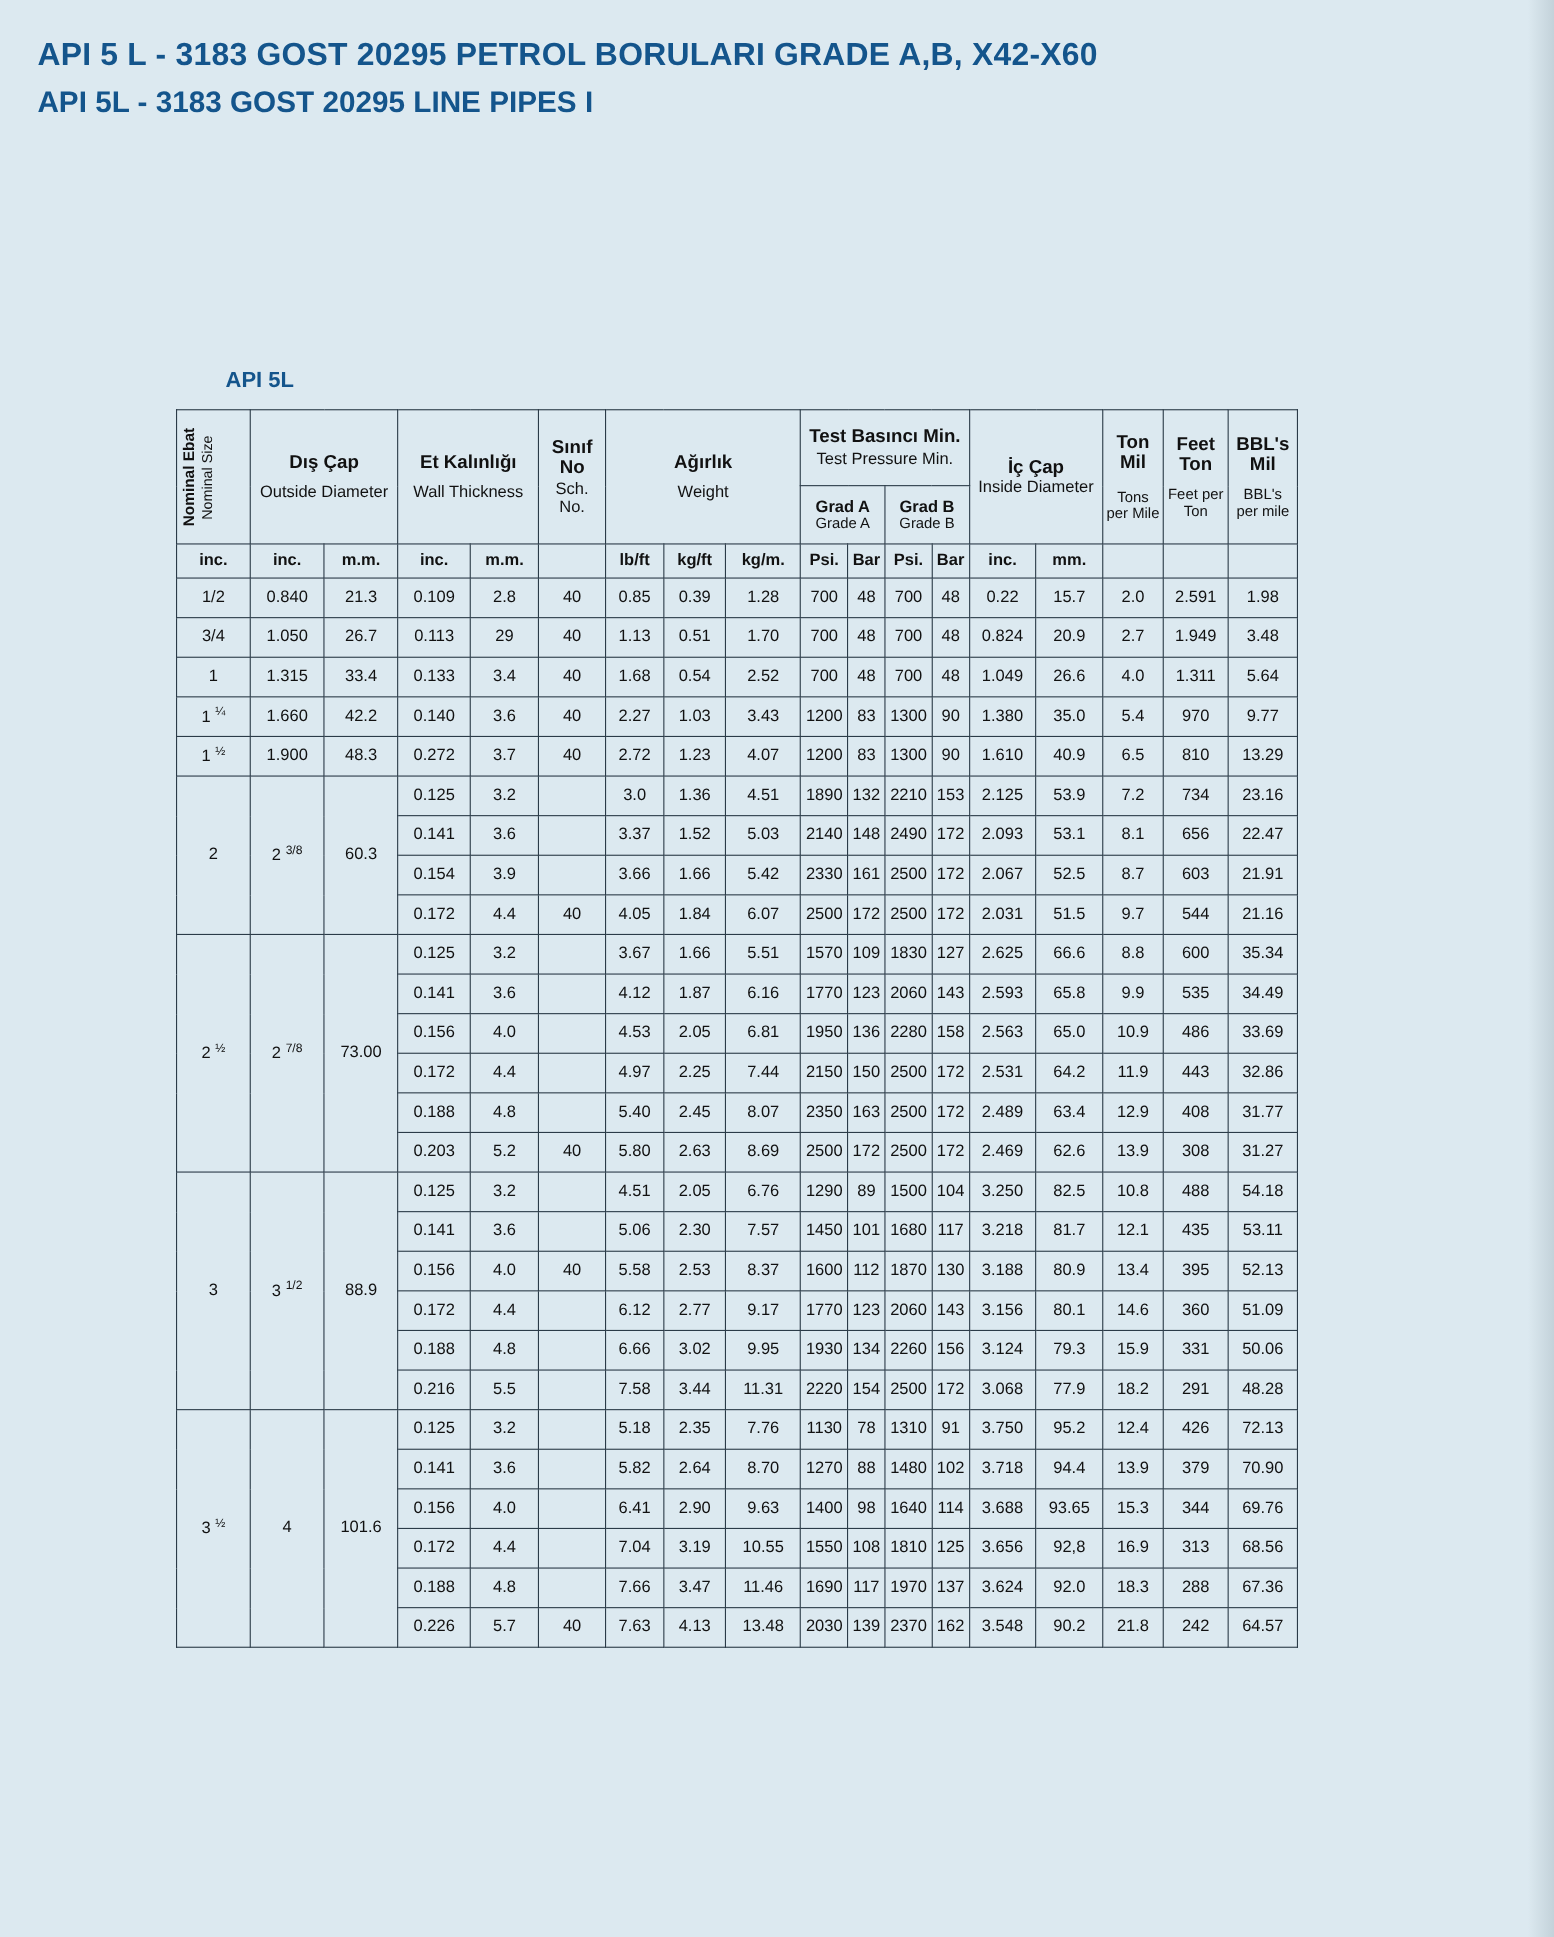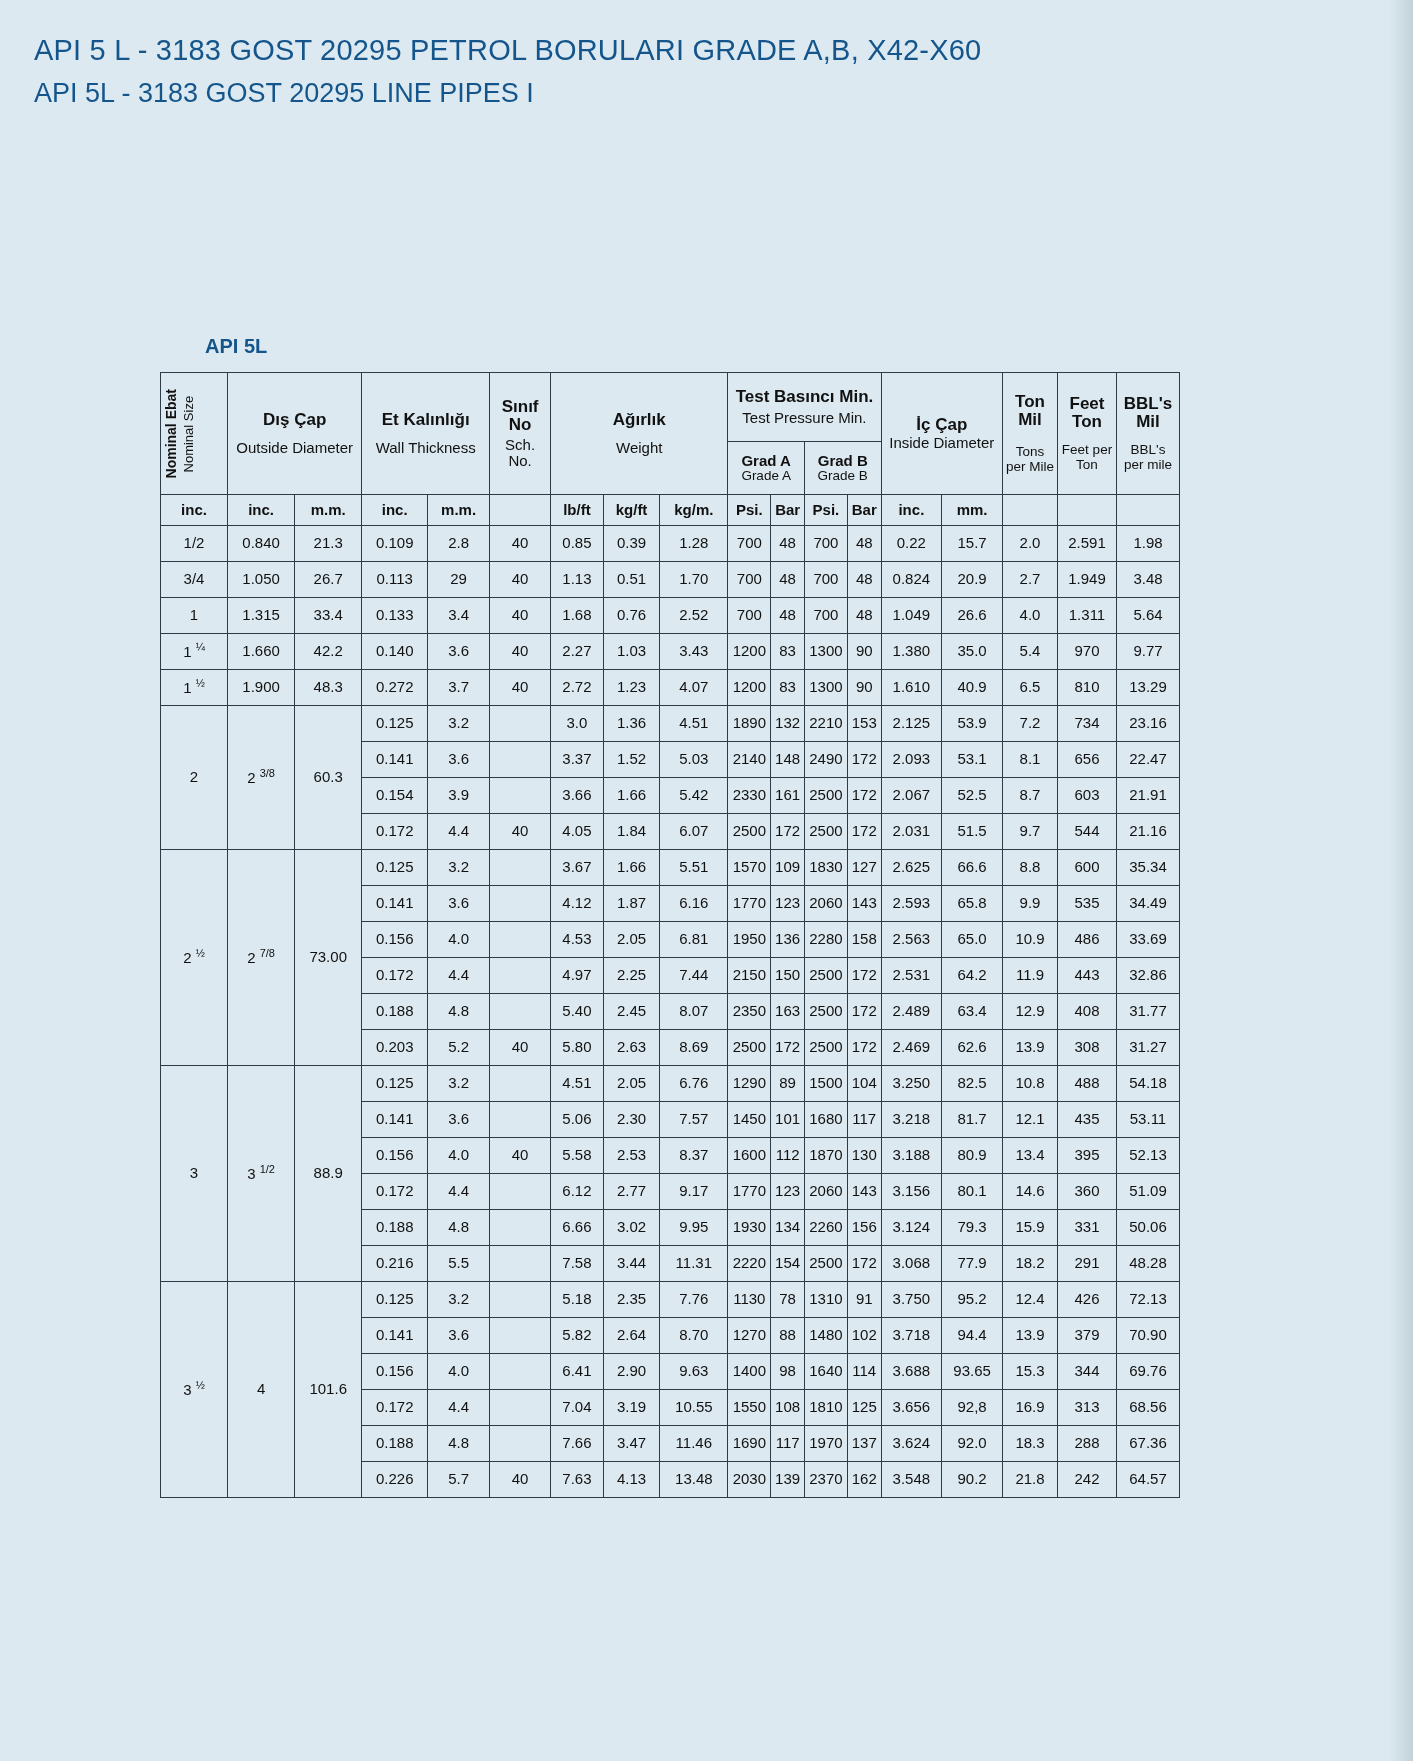--- a/index.html
+++ b/index.html
@@ -7,26 +7,26 @@
     width:1413px;height:1761px;
     background:#dce9f0;
     font-family:"Liberation Sans", sans-serif;
     color:#1a1a1a;
     position:relative;
     overflow:hidden;
   }
   .page{position:relative;width:1413px;height:1761px;}
   .title1{
     position:absolute;left:34px;top:34px;
-    font-size:29px;font-weight:normal;color:#14558c;
+    font-size:29px;font-weight:bold;color:#14558c;
     letter-spacing:0.2px;white-space:nowrap;
   }
   .title2{
     position:absolute;left:34px;top:78px;
-    font-size:27px;font-weight:normal;color:#14558c;
+    font-size:27px;font-weight:bold;color:#14558c;
     white-space:nowrap;
   }
   .api-label{
     position:absolute;left:205px;top:335px;
     font-size:20px;font-weight:bold;color:#14558c;
   }
   .tablewrap{
     position:absolute;left:160px;top:372px;
     width:1020px;
   }
@@ -219,21 +219,21 @@
             <td class="data">3.48</td>
           </tr>
           <tr>
             <td class="data group" rowspan="1">1</td>
             <td class="data" rowspan="1">1.315</td>
             <td class="data" rowspan="1">33.4</td>
             <td class="data">0.133</td>
             <td class="data">3.4</td>
             <td class="data">40</td>
             <td class="data">1.68</td>
-            <td class="data">0.76</td>
+            <td class="data">0.54</td>
             <td class="data">2.52</td>
             <td class="data">700</td>
             <td class="data">48</td>
             <td class="data">700</td>
             <td class="data">48</td>
             <td class="data">1.049</td>
             <td class="data">26.6</td>
             <td class="data">4.0</td>
             <td class="data">1.311</td>
             <td class="data">5.64</td>

